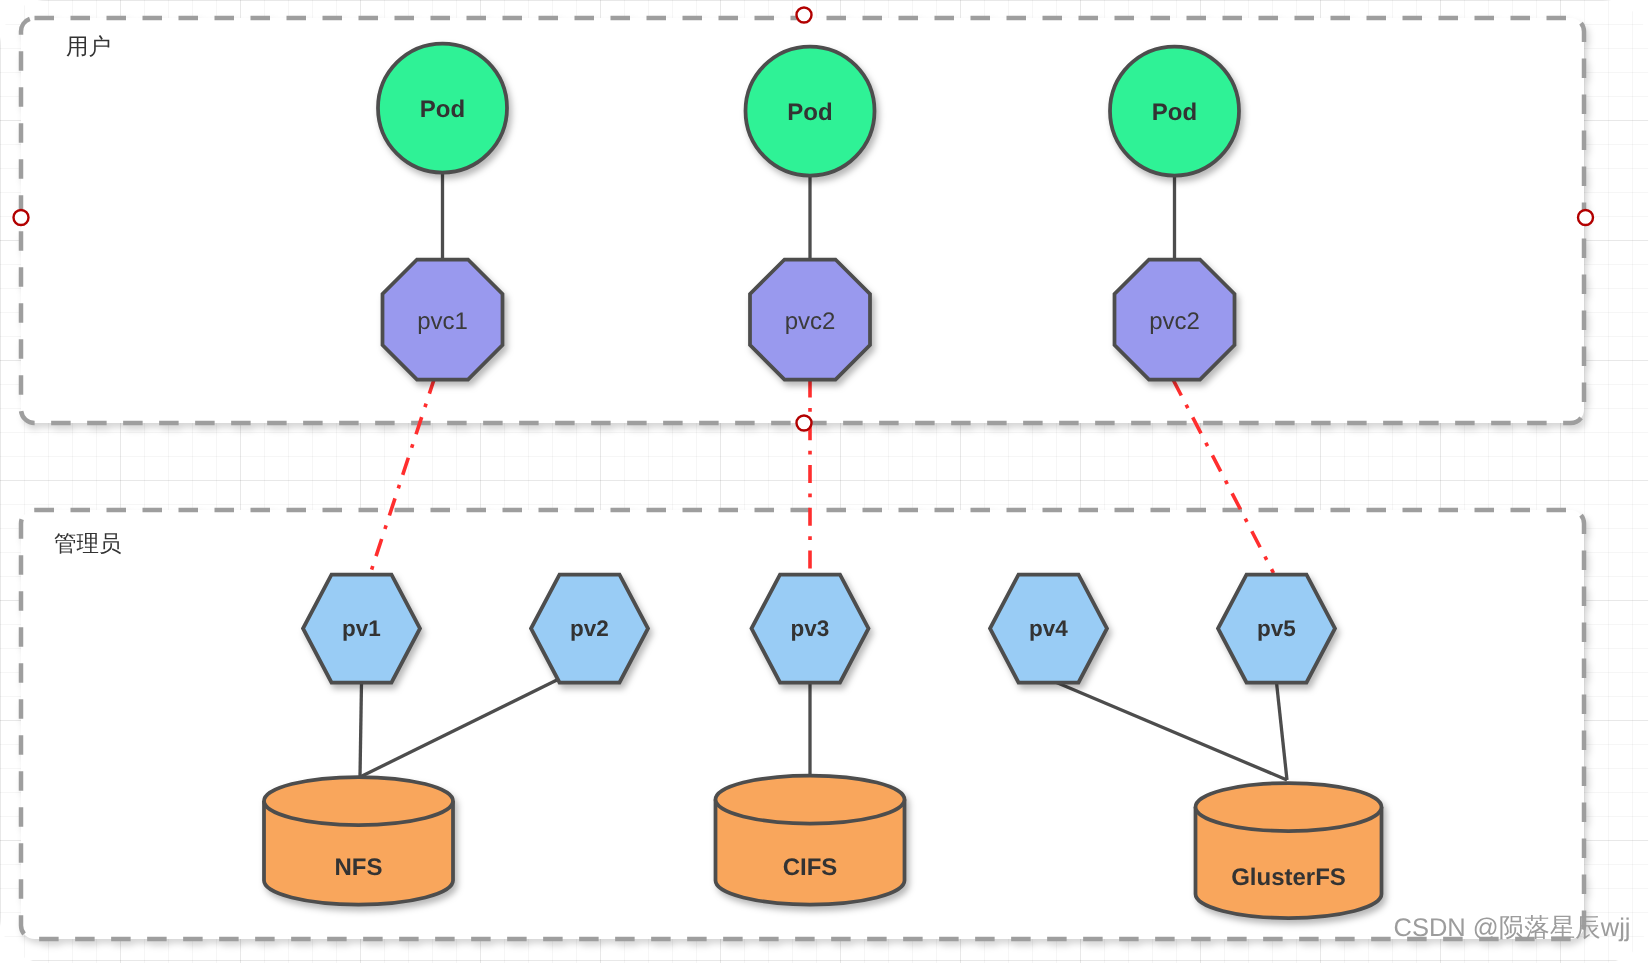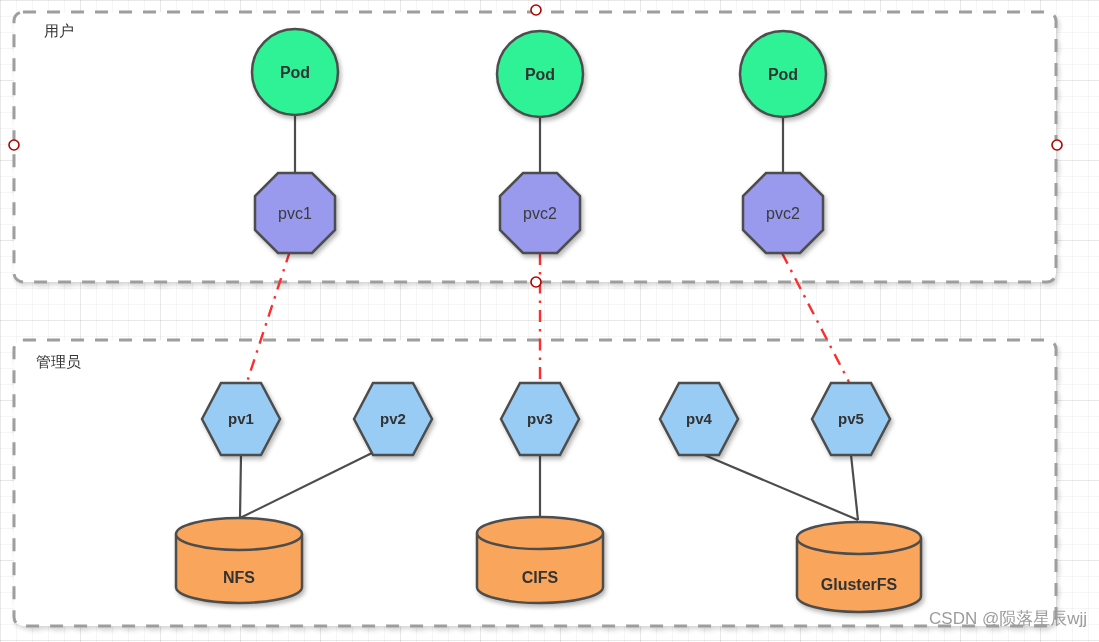--- a/index.html
+++ b/index.html
@@ -9,20 +9,21 @@
     height: 642px;
     overflow: hidden;
     background-color: #ffffff;
     background-image:
       linear-gradient(rgba(0,0,0,0.055) 1px, transparent 1px),
       linear-gradient(90deg, rgba(0,0,0,0.055) 1px, transparent 1px),
       linear-gradient(rgba(0,0,0,0.035) 1px, transparent 1px),
       linear-gradient(90deg, rgba(0,0,0,0.035) 1px, transparent 1px);
     background-size: 80px 80px, 80px 80px, 16px 16px, 16px 16px;
     font-family: "Liberation Sans", "DejaVu Sans", sans-serif;
+    border-radius: 31px;
   }
   svg { position:absolute; left:0; top:0; }
   .container-box {
     fill: #ffffff;
     stroke: #9e9e9e;
     stroke-width: 3;
     stroke-dasharray: 13 11;
     filter: drop-shadow(2px 3px 2px rgba(0,0,0,0.16));
   }
   .node { filter: drop-shadow(2px 3px 2px rgba(0,0,0,0.28)); }

